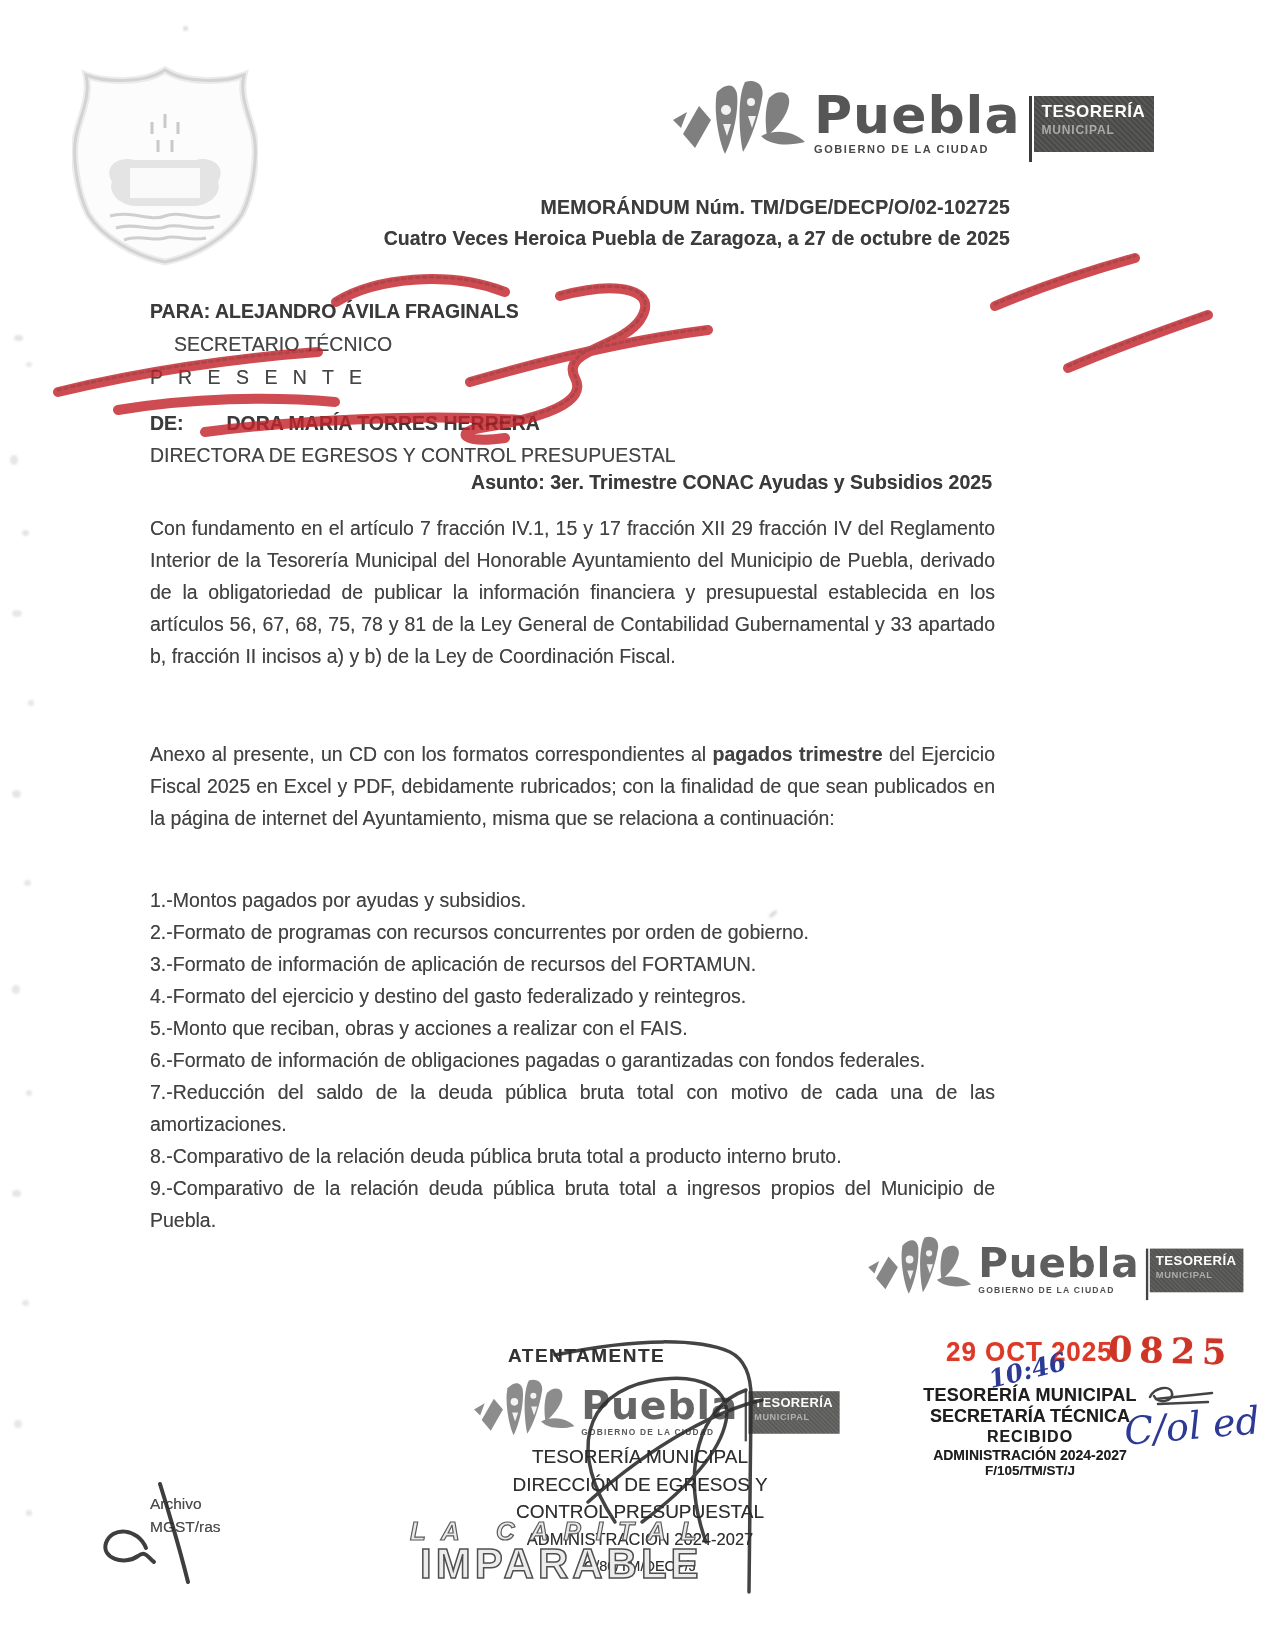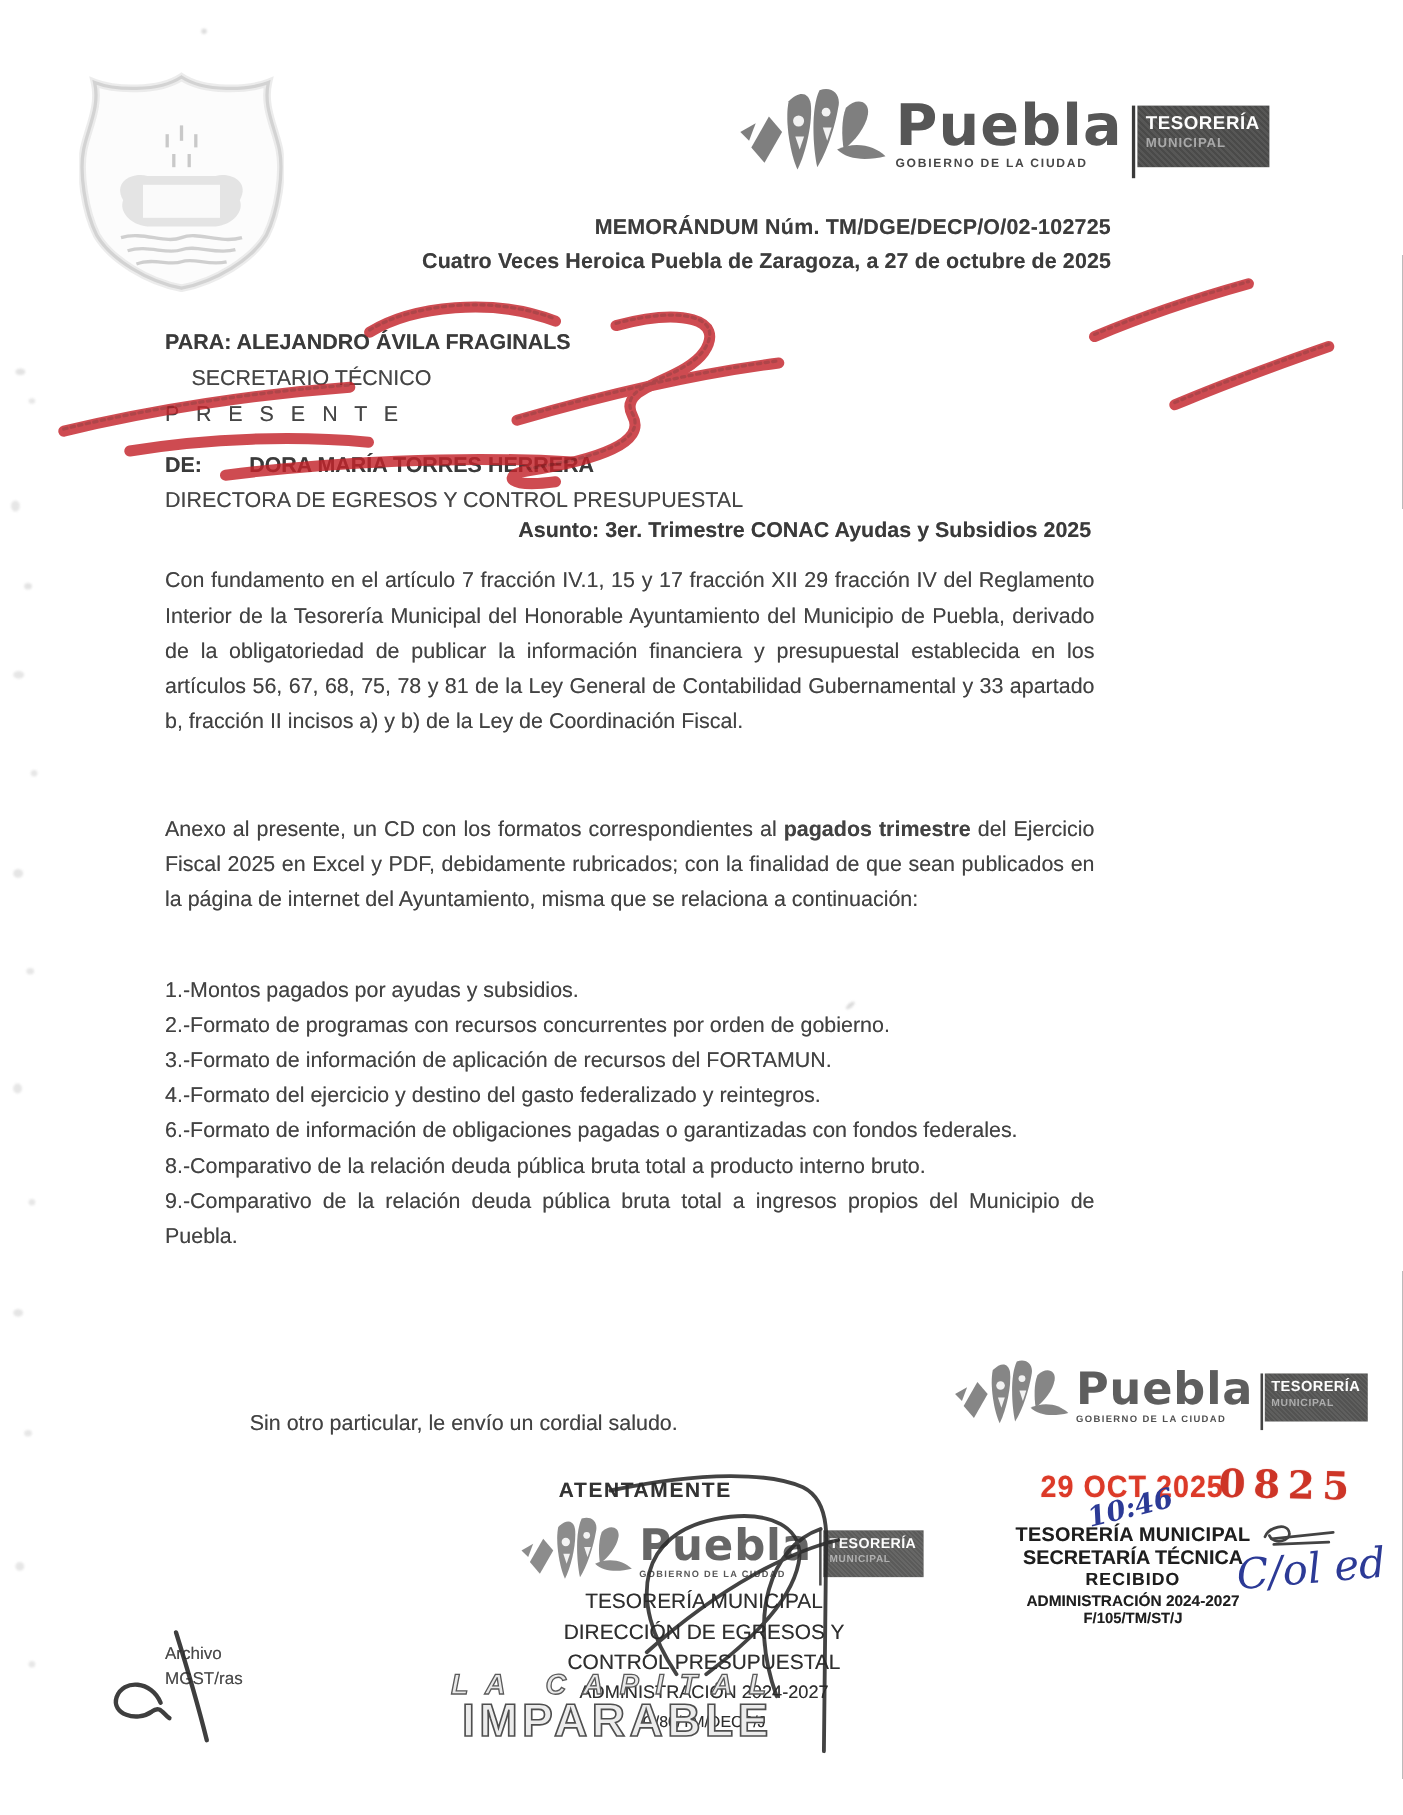--- a/index.html
+++ b/index.html
@@ -140,26 +140,27 @@
   <div class="abs subject scan">Asunto: 3er. Trimestre CONAC Ayudas y Subsidios 2025</div>
 
   <div class="abs para scan" style="top:512px;">Con fundamento en el artículo 7 fracción IV.1, 15 y 17 fracción XII 29 fracción IV del Reglamento Interior de la Tesorería Municipal del Honorable Ayuntamiento del Municipio de Puebla, derivado de la obligatoriedad de publicar la información financiera y presupuestal establecida en los artículos 56, 67, 68, 75, 78 y 81 de la Ley General de Contabilidad Gubernamental y 33 apartado b, fracción II incisos a) y b) de la Ley de Coordinación Fiscal.</div>
   <div class="abs para scan" style="top:738px;"><span>Anexo al presente, un CD con los formatos correspondientes al </span><span style="font-weight:bold;">pagados trimestre</span><span> del Ejercicio Fiscal 2025 en Excel y PDF, debidamente rubricados; con la finalidad de que sean publicados en la página de internet del Ayuntamiento, misma que se relaciona a continuación:</span></div>
 
   <div class="abs list-block scan">
     <div class="li">1.-Montos pagados por ayudas y subsidios.</div>
     <div class="li">2.-Formato de programas con recursos concurrentes por orden de gobierno.</div>
     <div class="li">3.-Formato de información de aplicación de recursos del FORTAMUN.</div>
     <div class="li">4.-Formato del ejercicio y destino del gasto federalizado y reintegros.</div>
+    <div class="li">5.-Monto que reciban, obras y acciones a realizar con el FAIS.</div>
     <div class="li">6.-Formato de información de obligaciones pagadas o garantizadas con fondos federales.</div>
+    <div class="li">7.-Reducción del saldo de la deuda pública bruta total con motivo de cada una de las amortizaciones.</div>
     <div class="li">8.-Comparativo de la relación deuda pública bruta total a producto interno bruto.</div>
     <div class="li">9.-Comparativo de la relación deuda pública bruta total a ingresos propios del Municipio de Puebla.</div>
   </div>
 
-  <div class="abs closing scan">Sin otro particular, le envío un cordial saludo.</div>
 
   <div class="abs logo" style="left:862px;top:1233px;transform:scale(.78);opacity:.95;">
     <svg class="licon" viewBox="0 0 145 95" aria-hidden="true">
       <g fill="#757575" opacity=".92">
         <path d="M18 58 L34 30 L46 44 L30 72 Z"></path>
           <path d="M8 44 L22 36 L16 52 Z"></path>
         <path d="M52 16 C62 6 70 8 72 18 C74 34 68 62 60 78 C54 66 48 34 52 16 Z"></path>
         <path d="M80 6 C92 2 100 10 97 22 C94 40 86 64 78 76 C74 58 72 22 80 6 Z"></path>
         <path d="M104 22 C114 12 126 16 124 28 C122 40 112 52 102 60 C100 48 100 32 104 22 Z"></path>
         <path d="M96 60 C112 52 130 56 140 66 C124 70 106 70 96 60 Z"></path>

